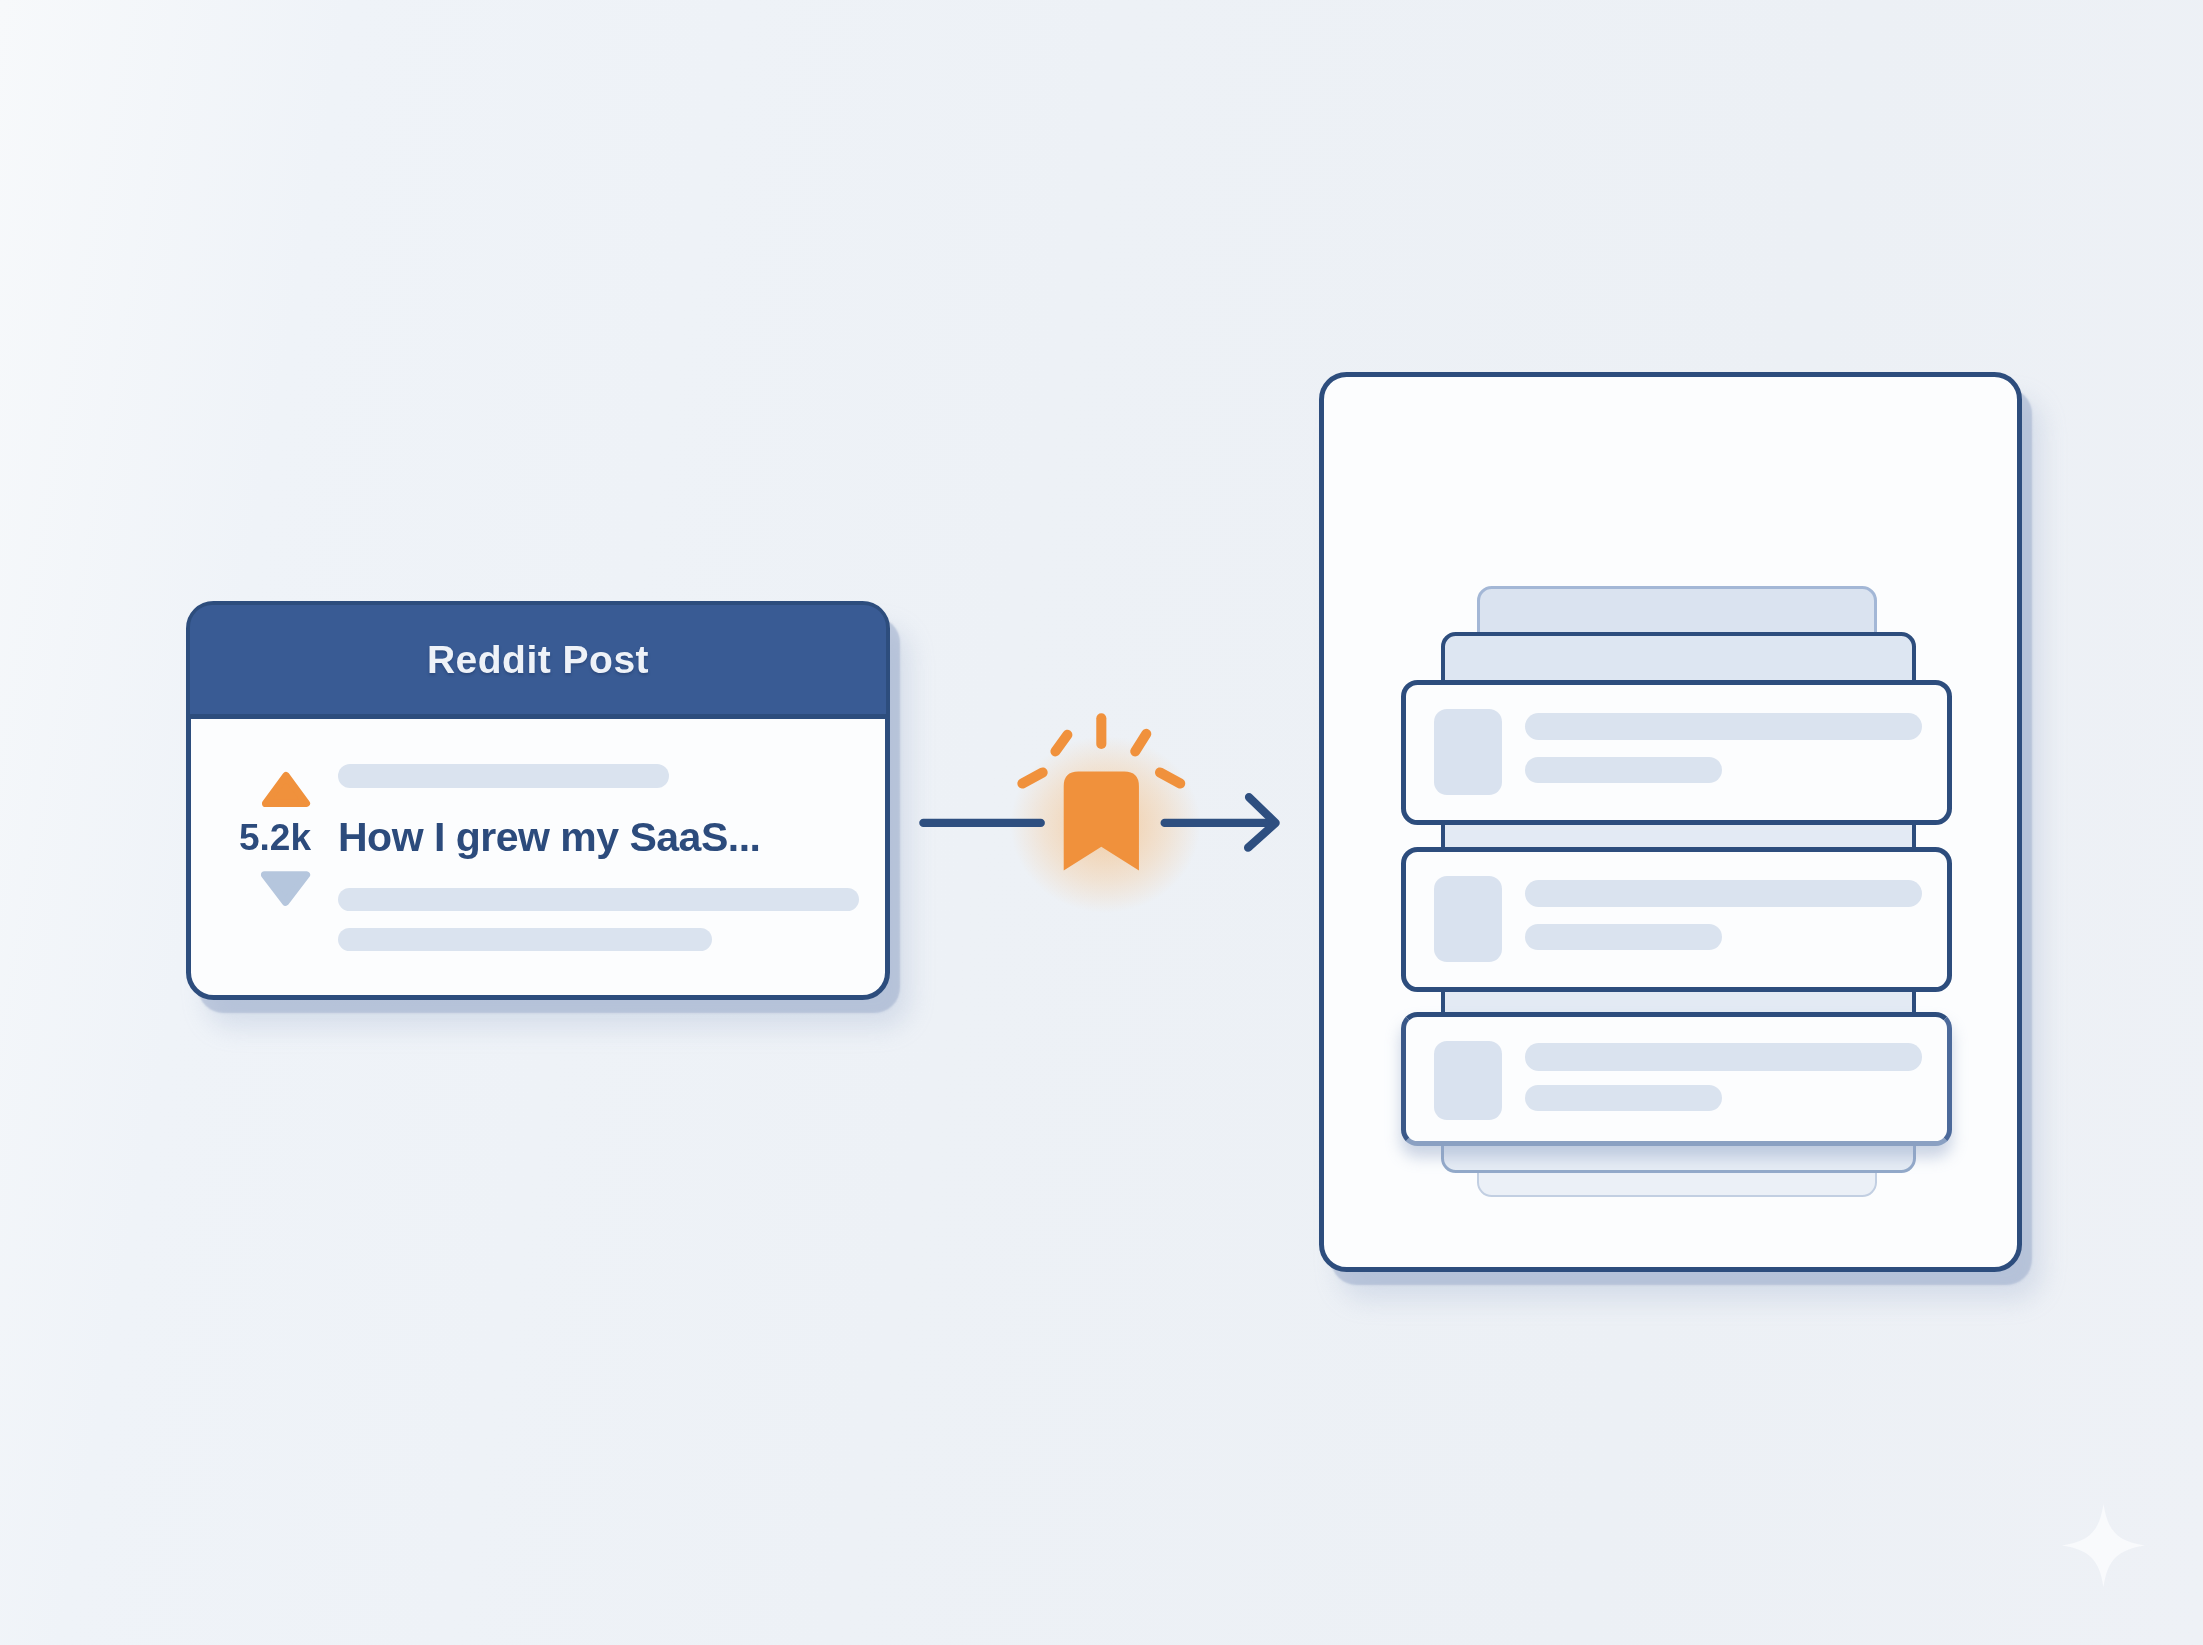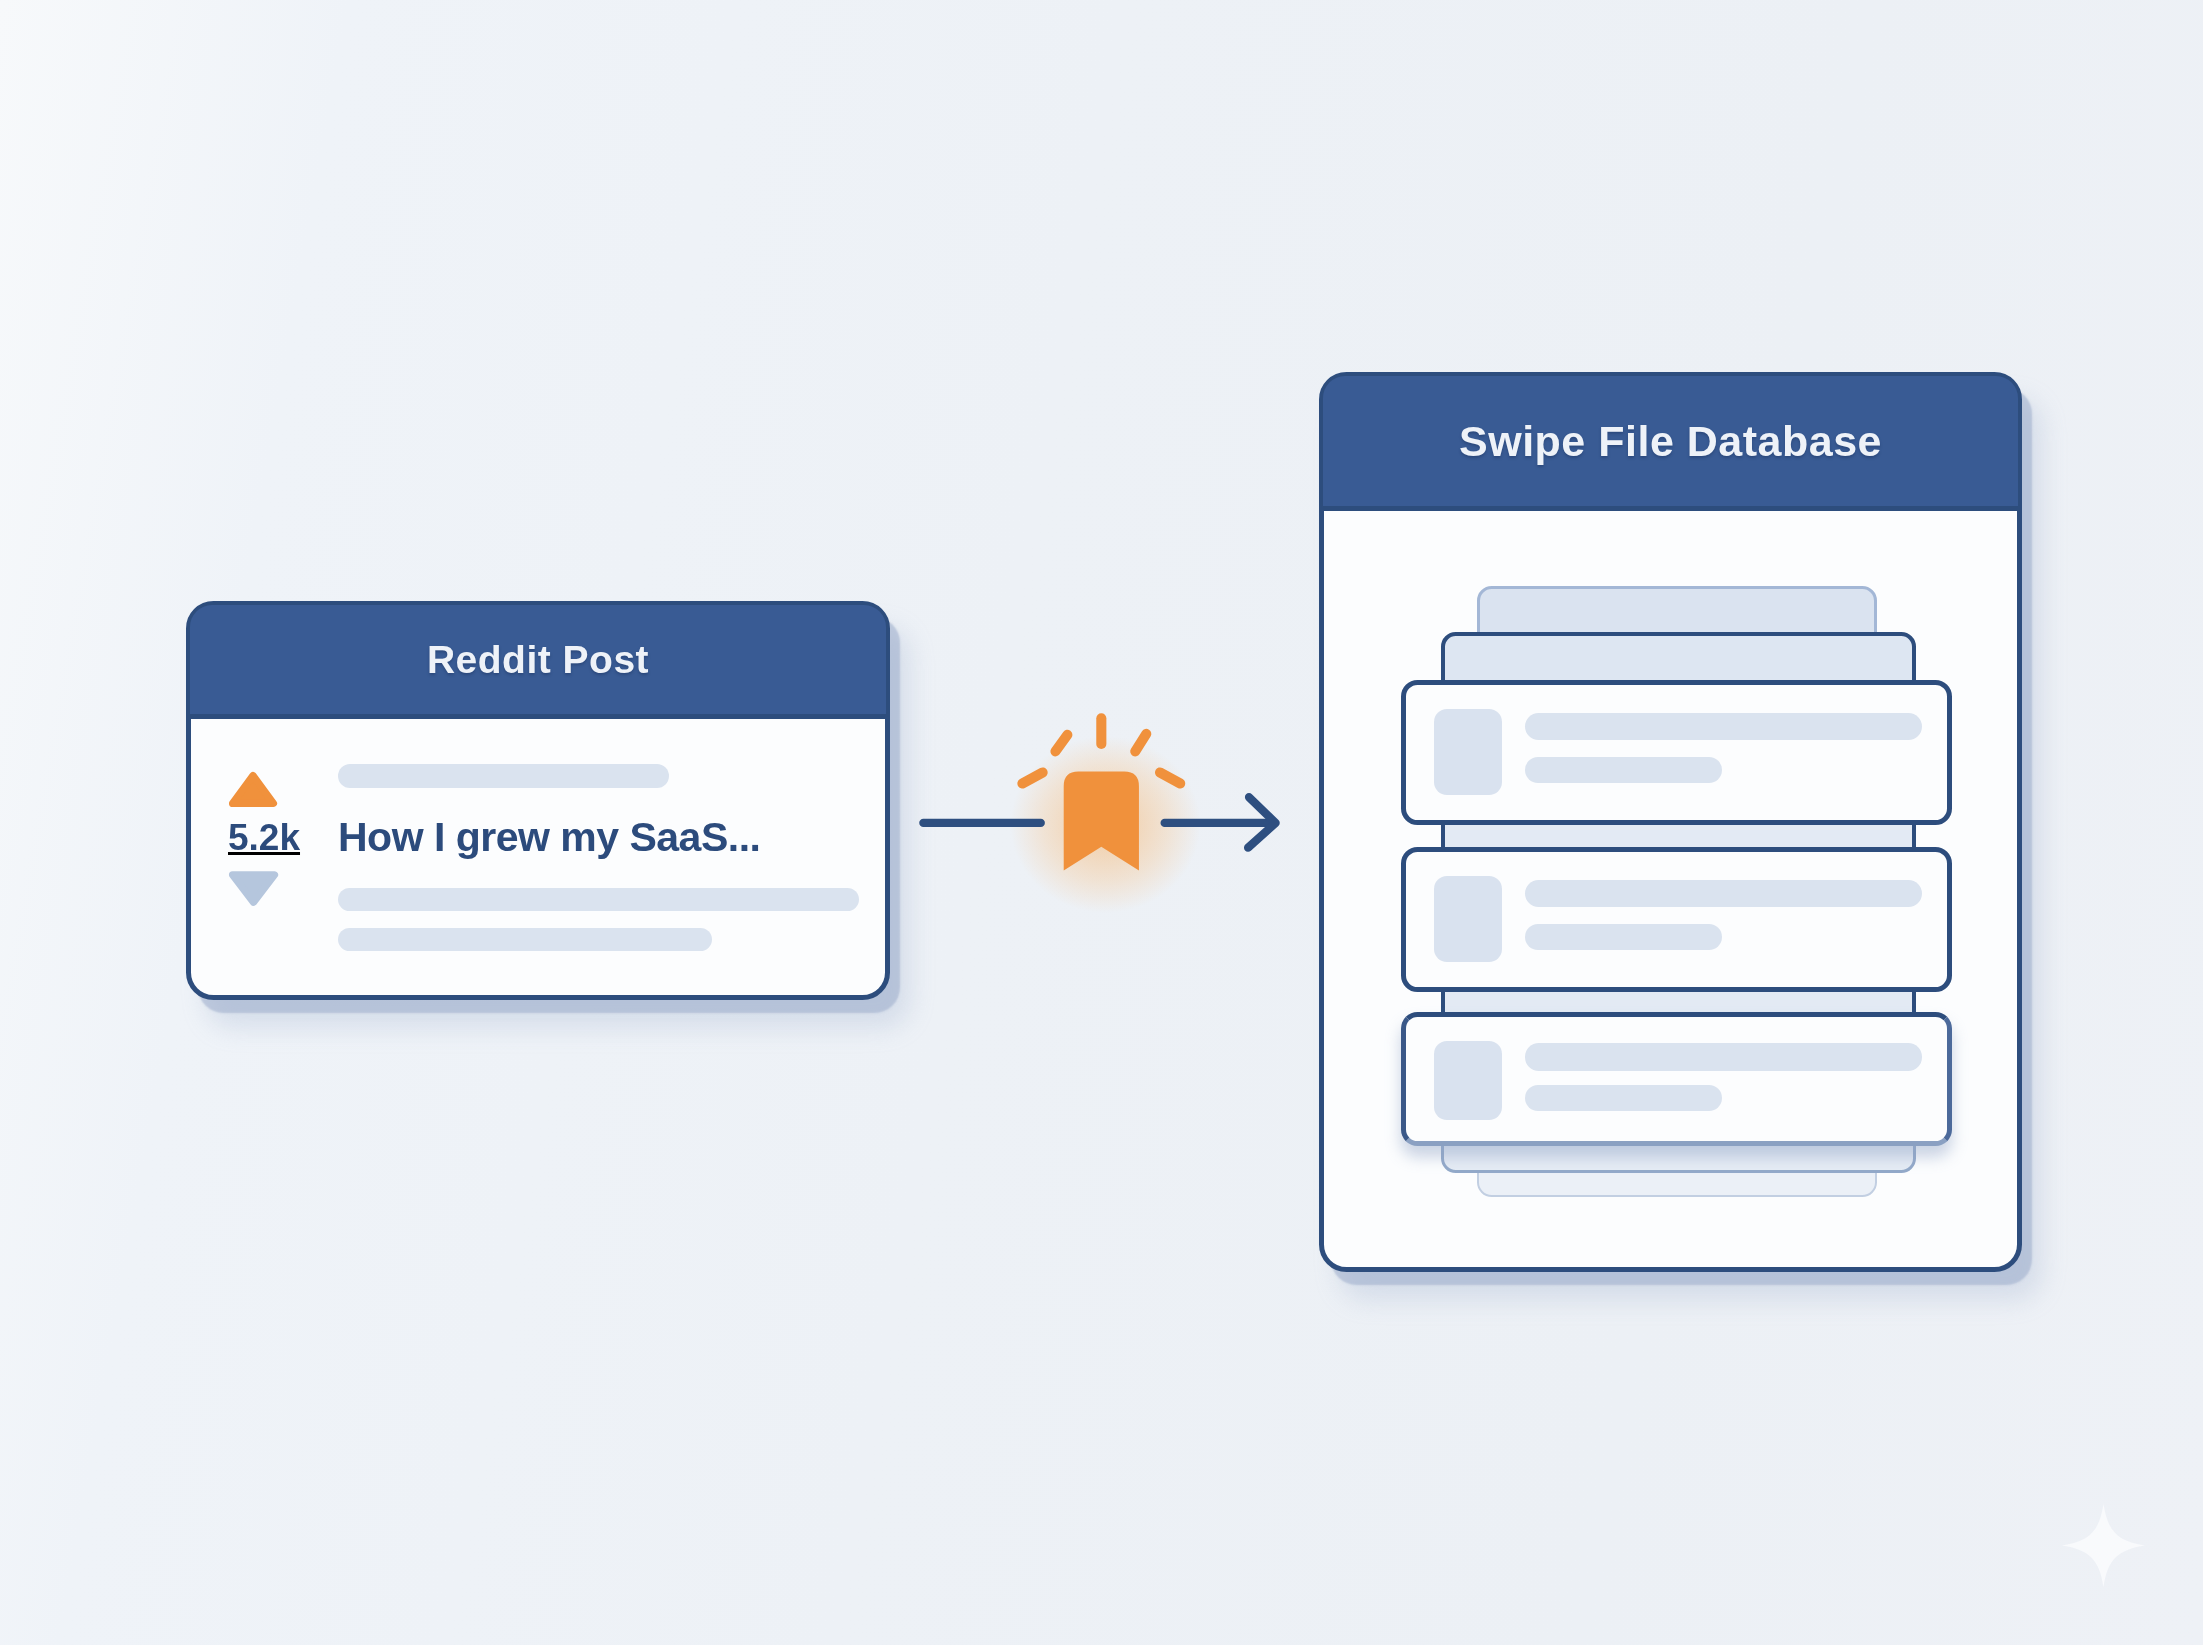--- a/index.html
+++ b/index.html
@@ -41,21 +41,21 @@
   .reddit-card .card-header{height:114px;font-size:39px;}
   .skeleton{position:absolute;background:var(--placeholder_blue);border-radius:13px;}
   .r-line1{left:147px;top:158px;width:331px;height:24px;}
   .r-line2{left:147px;top:282px;width:521px;height:23px;}
   .r-line3{left:147px;top:322px;width:374px;height:23px;}
   .post-title{
     position:absolute;left:147px;top:208px;width:533px;
     font-size:41px;font-weight:bold;color:var(--text_navy);letter-spacing:-0.5px;
     white-space:nowrap;
   }
-  .vote-col{position:absolute;left:37px;top:165px;width:83px;display:flex;flex-direction:column;align-items:flex-start;text-decoration:underline;}
+  .vote-col{position:absolute;left:37px;top:165px;width:83px;display:flex;flex-direction:column;align-items:flex-end;}
   .vote-count{font-size:37px;font-weight:bold;color:var(--text_navy);margin:9.2px 0 11px 0;}
   
   .flow{position:absolute;left:905px;top:707px;width:422px;height:230px;}
   .glow{
     position:absolute;left:72px;top:-1.8px;width:257px;height:239px;border-radius:50%;
     background:radial-gradient(closest-side,rgba(248,166,77,.5),rgba(249,190,125,.28) 48%,rgba(249,190,125,0) 74%);
   }
   .flow svg{position:absolute;left:0;top:0;}
   
   .db-card{left:1319px;top:372px;width:703px;height:900px;}
@@ -124,23 +124,20 @@
         <line x1="164" y1="48" x2="177" y2="30"></line>
         <line x1="214" y1="40" x2="214" y2="12"></line>
         <line x1="251" y1="48" x2="263" y2="29"></line>
         <line x1="278" y1="71" x2="300" y2="83"></line>
       </g>
       <path d="M173,86 q0,-16 16,-16 h50 q16,0 16,16 v92 l-41,-26 l-41,26 z" fill="var(--accent_orange)"></path>
     </svg>
   </div>
 
   <div class="card db-card">
-    <div class="card-header">
-      <span>Swipe File Database</span>
-    </div>
 
     <div class="layer ghostA"></div>
     <div class="layer ghostB"></div>
     <div class="layer strip1"></div>
     <div class="layer strip2"></div>
     <div class="layer ghostC"></div>
     <div class="layer ghostD"></div>
 
     <div class="db-row row1">
       <div class="db-thumb"></div>

